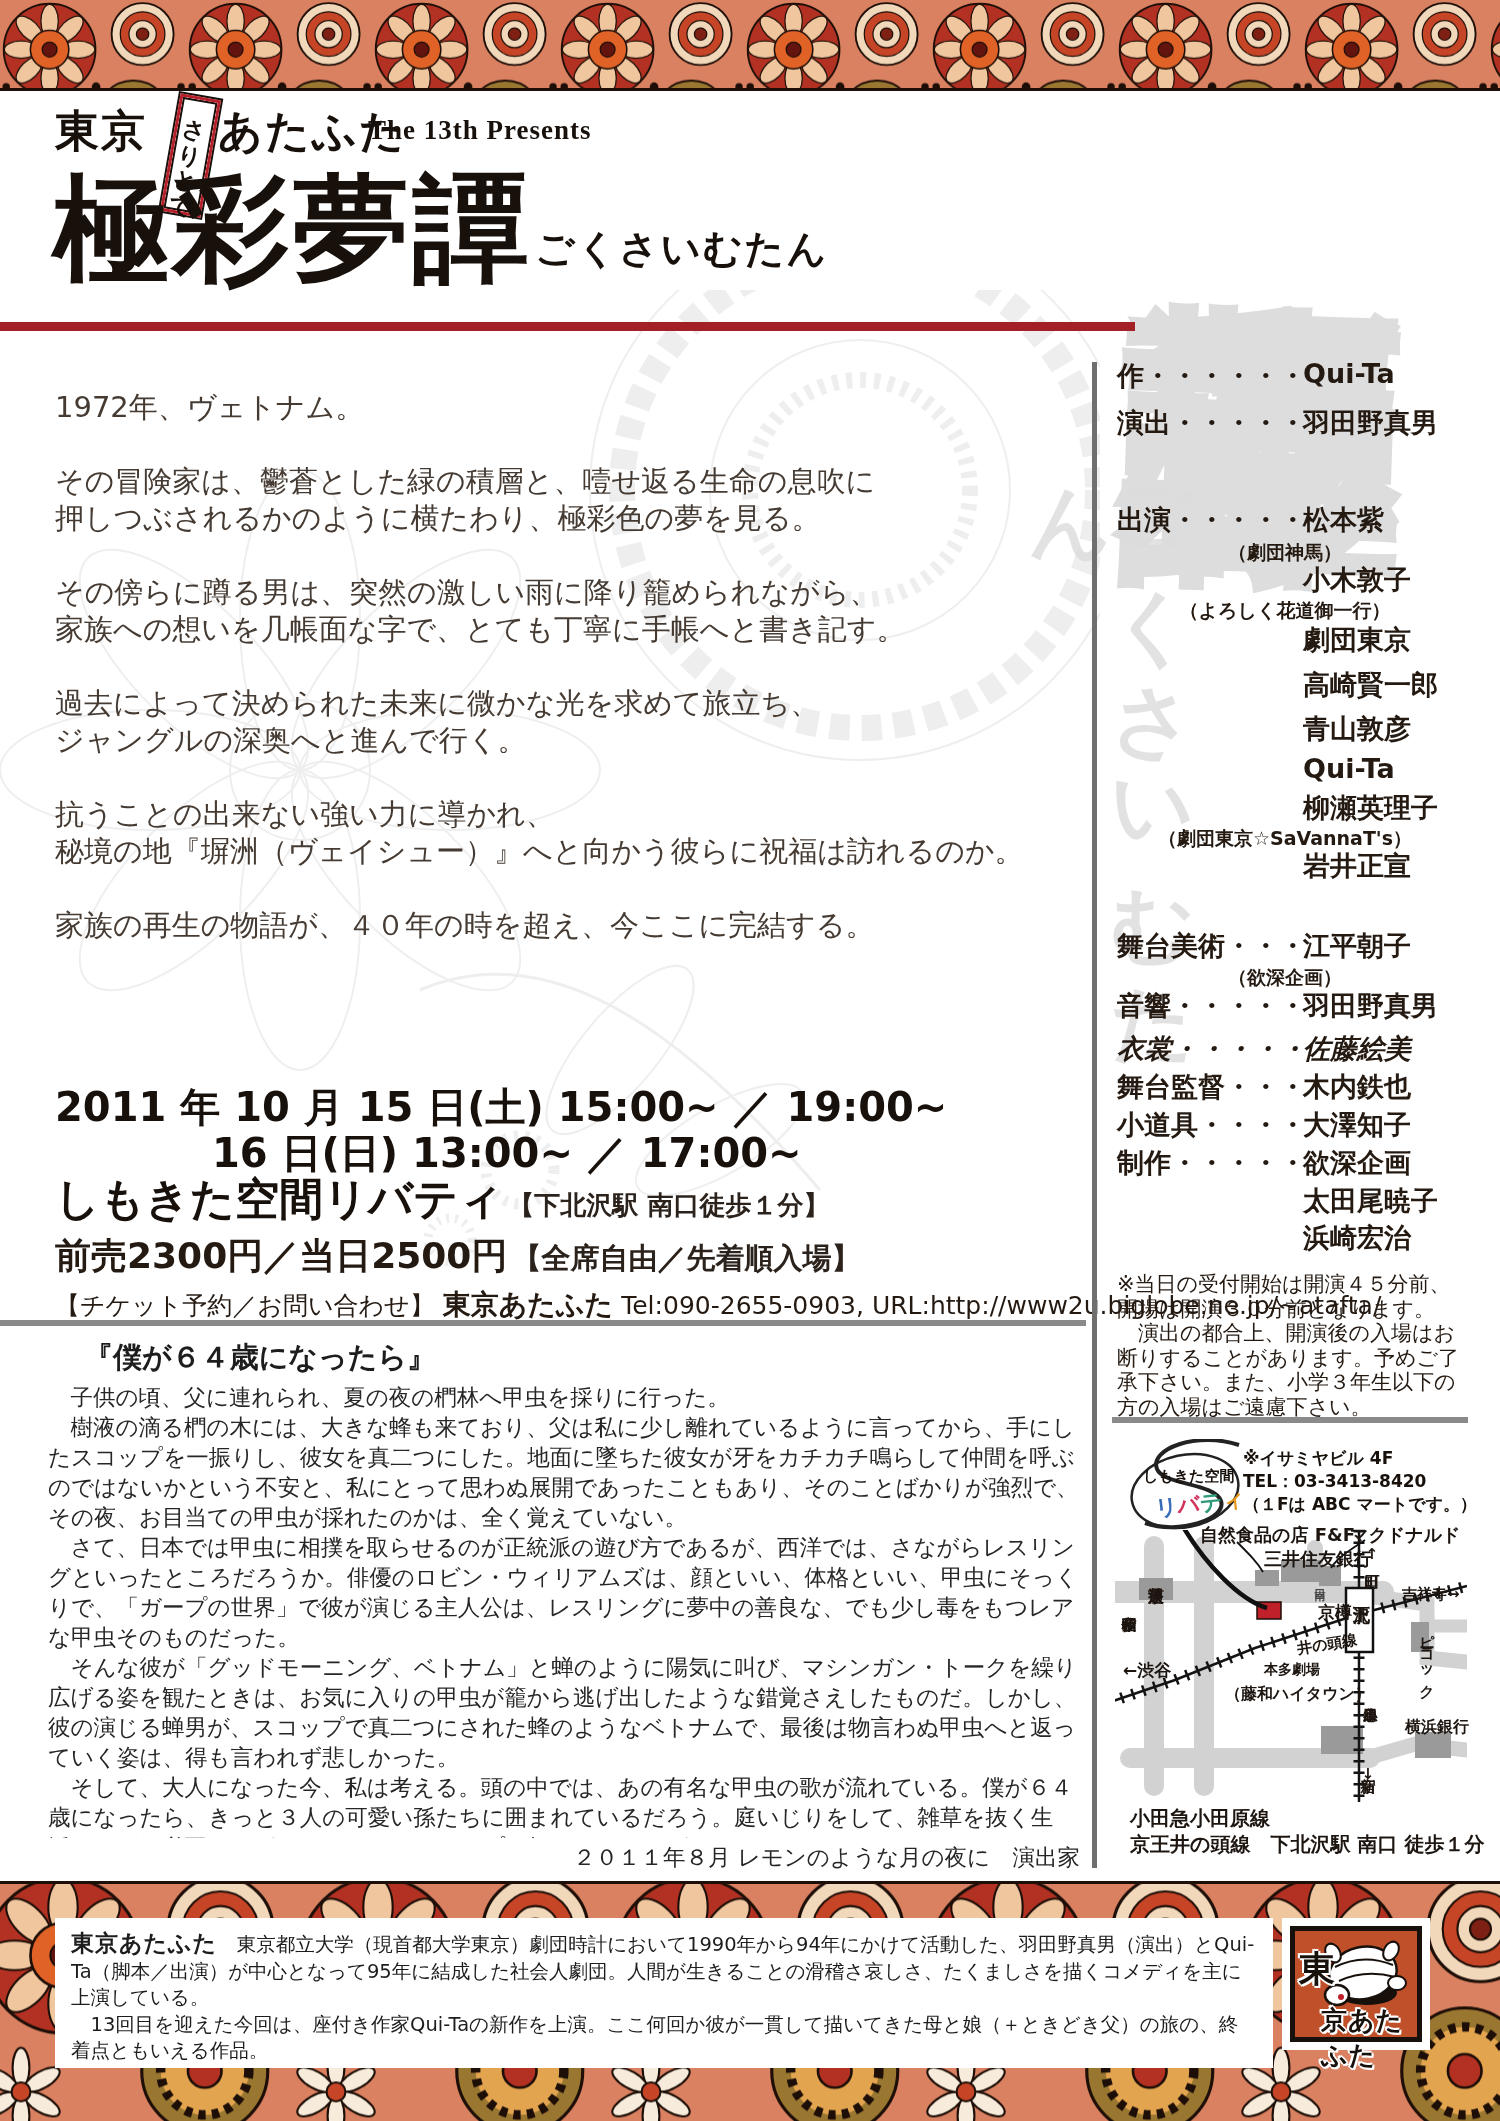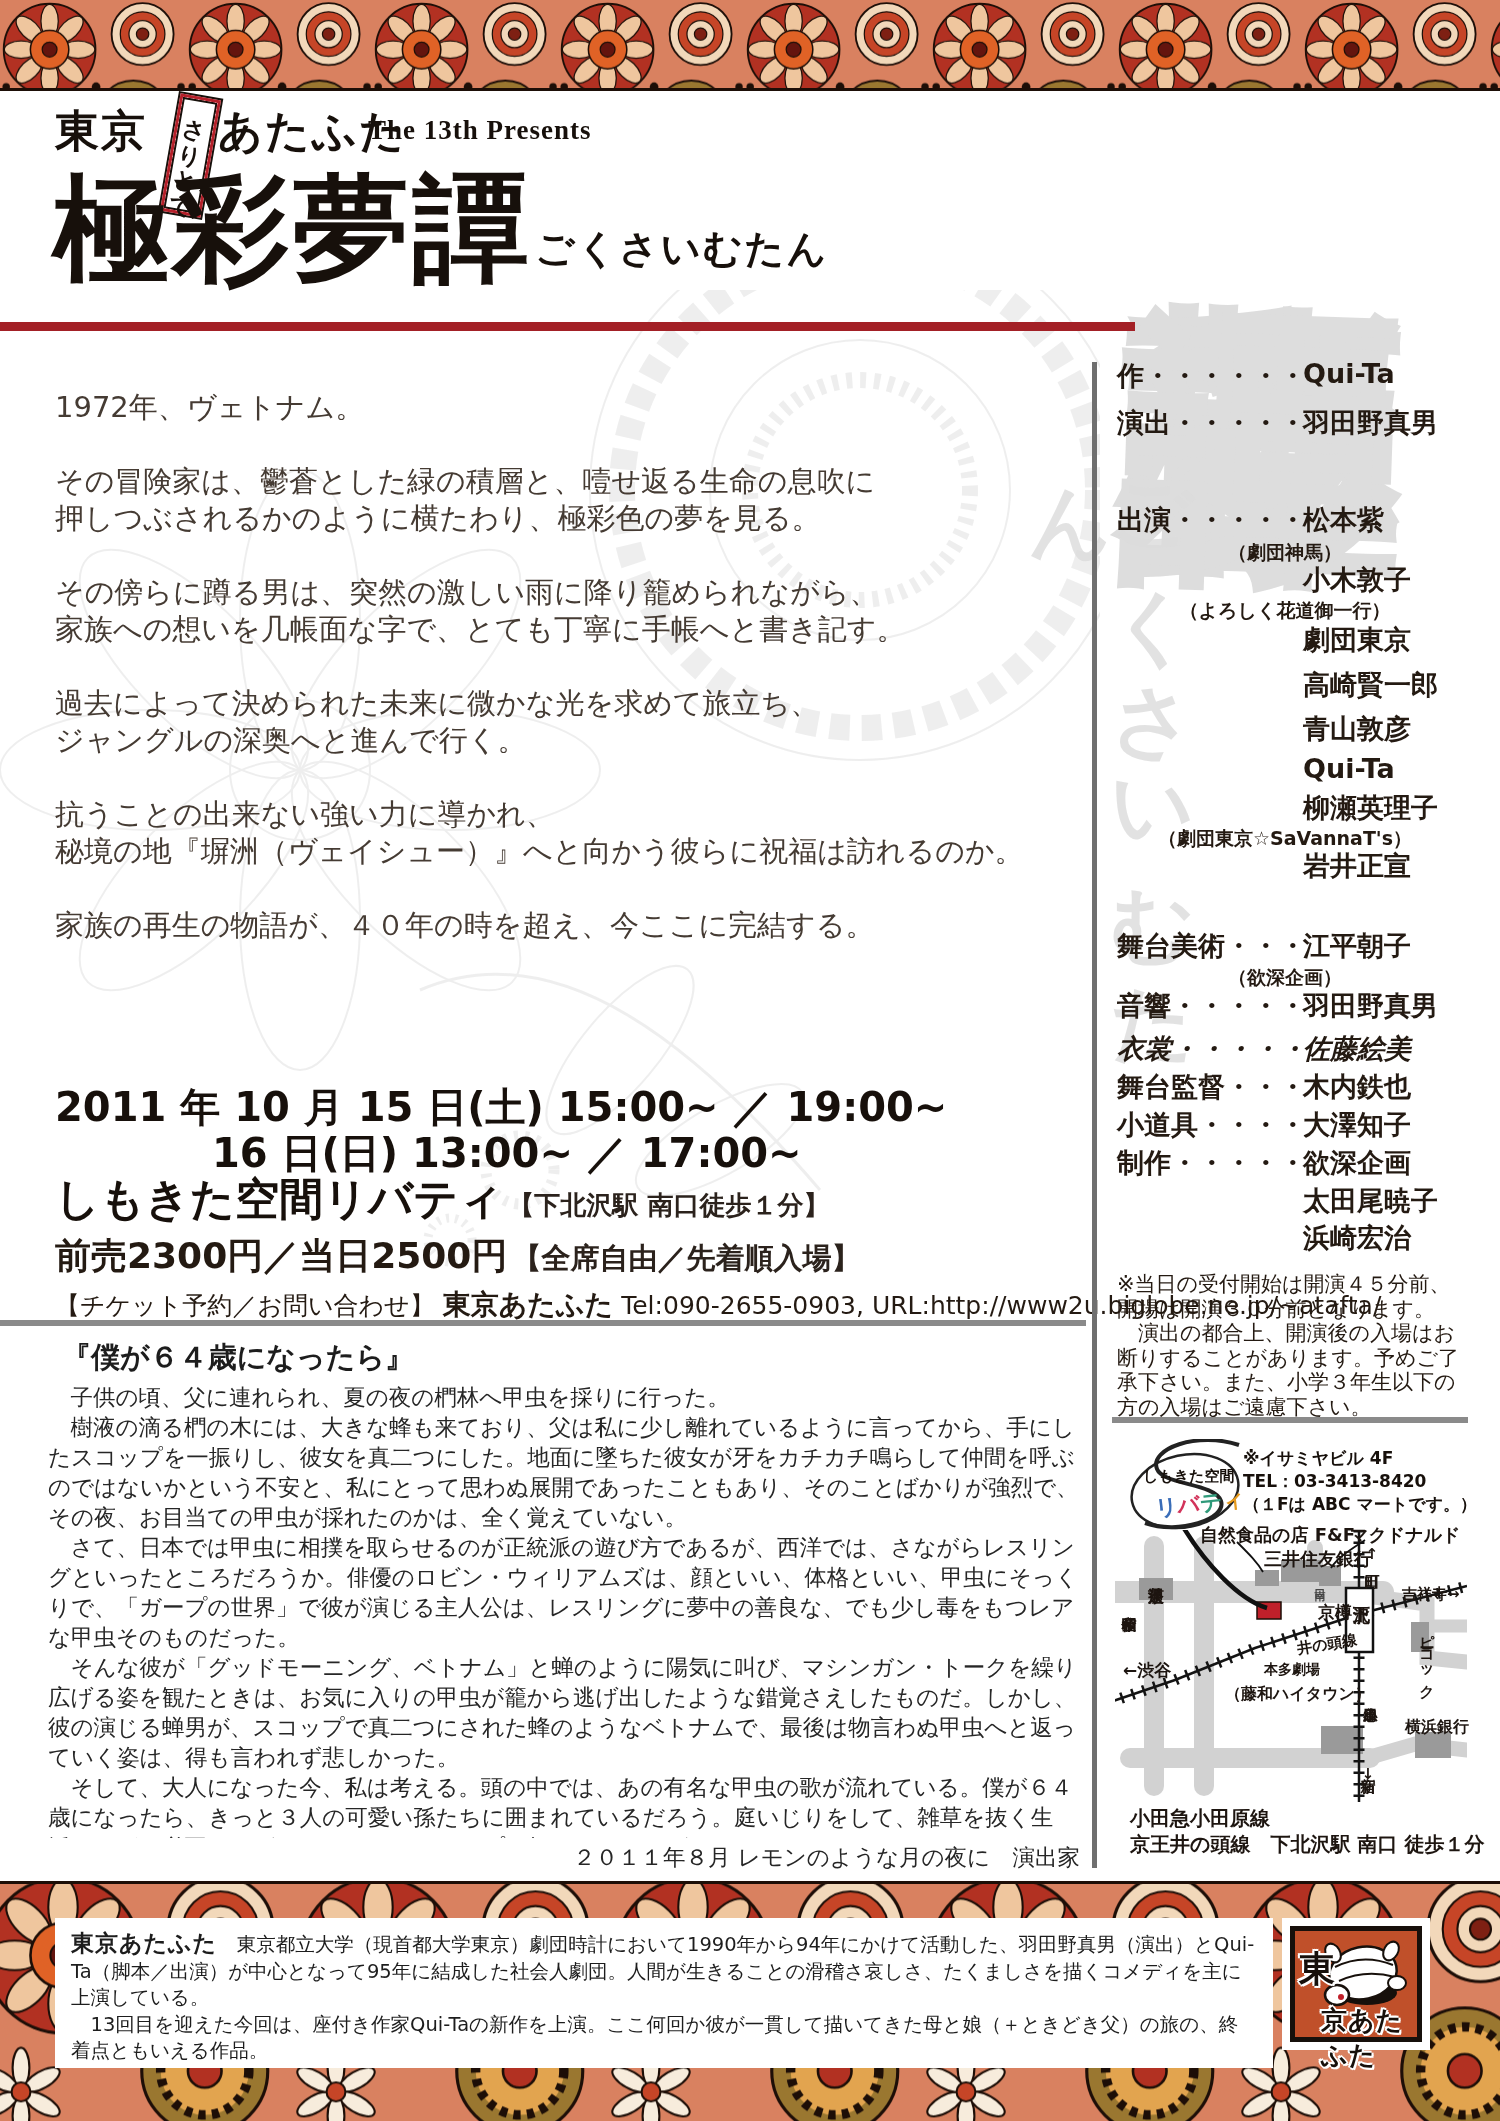--- a/index.html
+++ b/index.html
@@ -50,21 +50,21 @@
   
   .date-line{font-weight:800;font-size:40px;color:#17100b;white-space:nowrap;}
   .venue{font-weight:800;font-size:44px;color:#17100b;white-space:nowrap;}
   .venue-note{font-weight:700;font-size:26px;}
   .price{font-weight:600;font-size:36px;color:#241a12;white-space:nowrap;}
   .price-note{font-weight:700;font-size:29px;}
   .ticket{font-size:25px;color:#241a12;white-space:nowrap;}
   .ticket .brush{font-weight:800;font-size:28px;}
 
   
-  .essay-title{font-family:"DejaVu Serif","Liberation Serif",serif;font-weight:700;font-size:29px;color:#1d1d1d;}
+  .essay-title{font-family:"DejaVu Serif","Liberation Serif",serif;font-weight:700;font-size:29px;color:#1d1d1d;margin-left:22px;}
   .essay-body{font-family:"DejaVu Serif","Liberation Serif",serif;font-size:22.5px;line-height:30px;
               color:#262626;overflow:hidden;}
   .essay-body p{margin:0;text-indent:1em;}
   .essay-sign{font-family:"DejaVu Serif","Liberation Serif",serif;font-size:22.5px;color:#262626;text-align:right;}
 
   
   .mapblock{position:absolute;left:1115px;top:1435px;width:352px;height:432px;z-index:3;}
   .maplabel{position:absolute;font-weight:700;color:#1d1510;white-space:nowrap;z-index:5;}
   .mapvert{writing-mode:vertical-rl;text-orientation:upright;}
   .map-caption{position:absolute;font-size:20px;font-weight:600;color:#1d1510;white-space:nowrap;z-index:5;}

